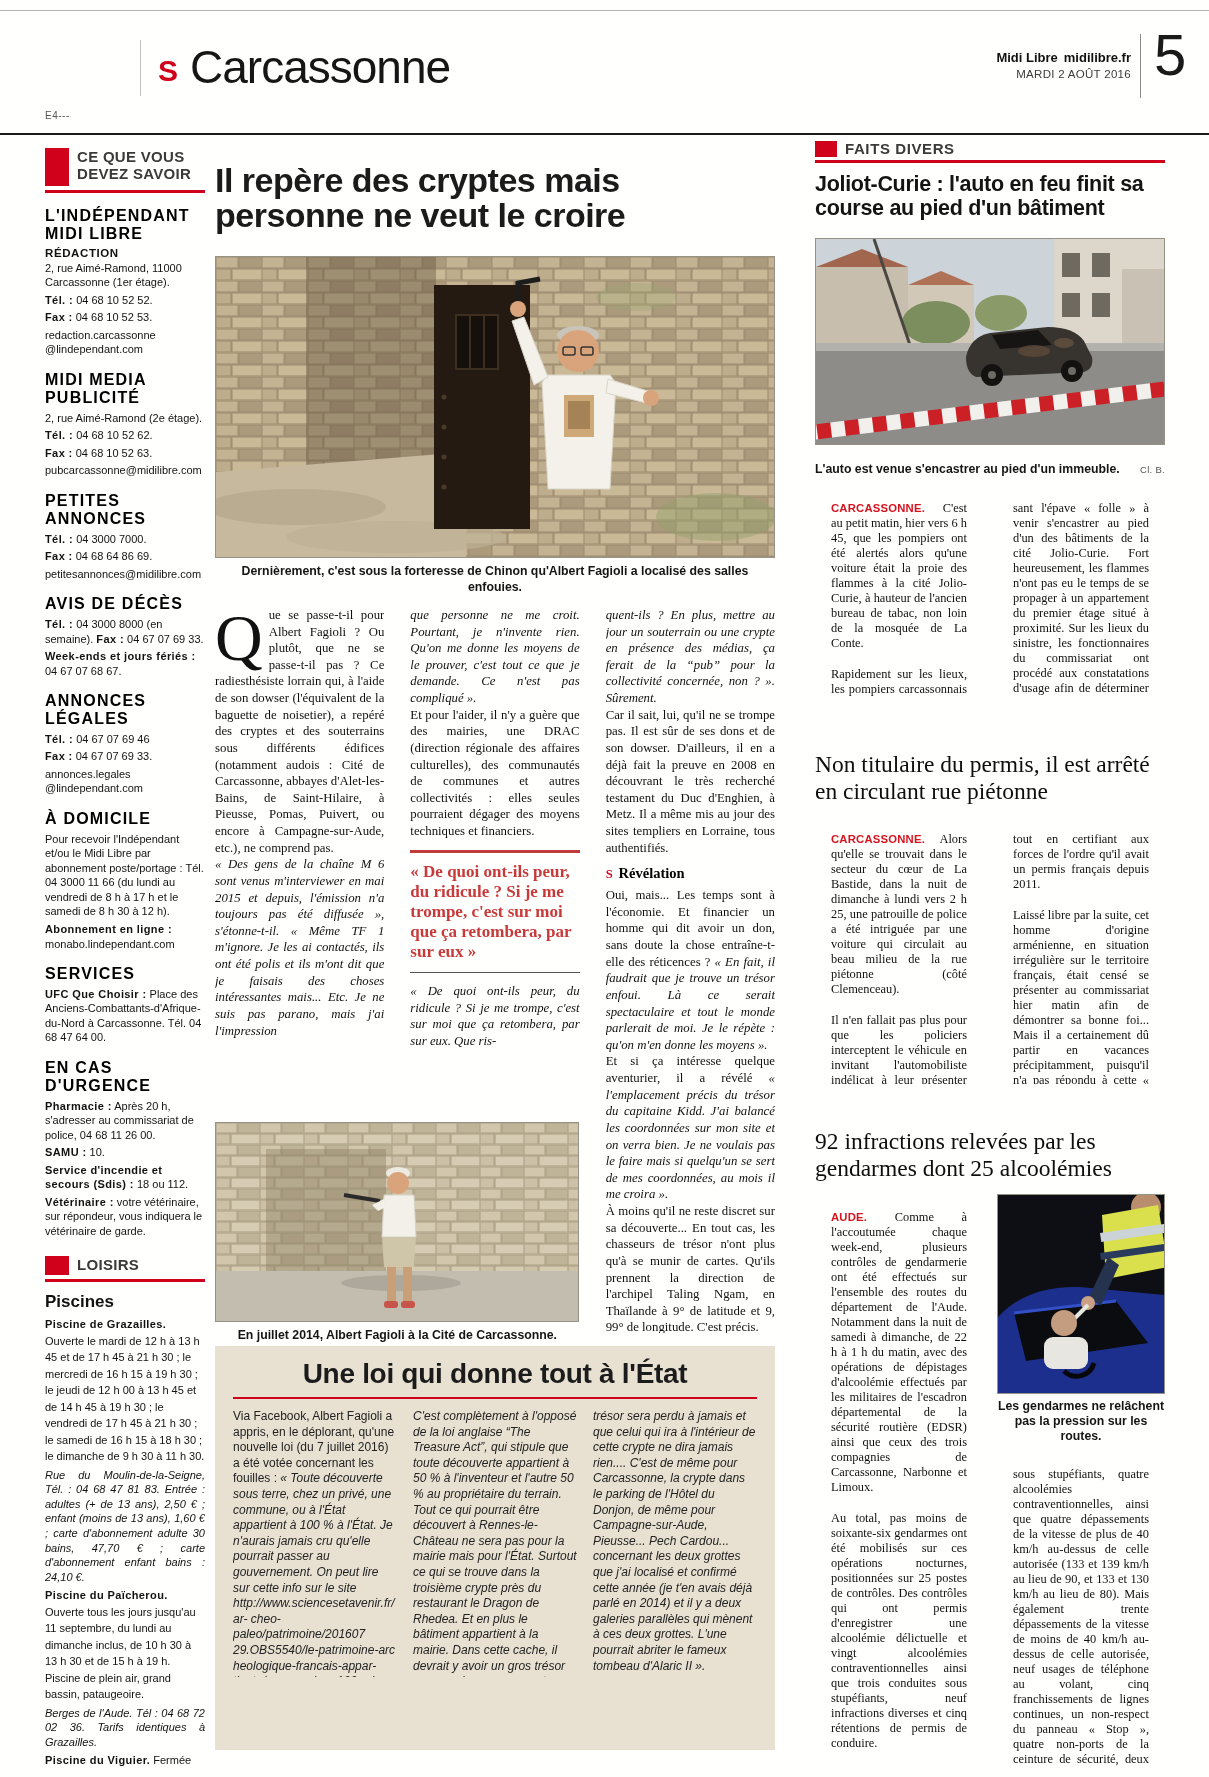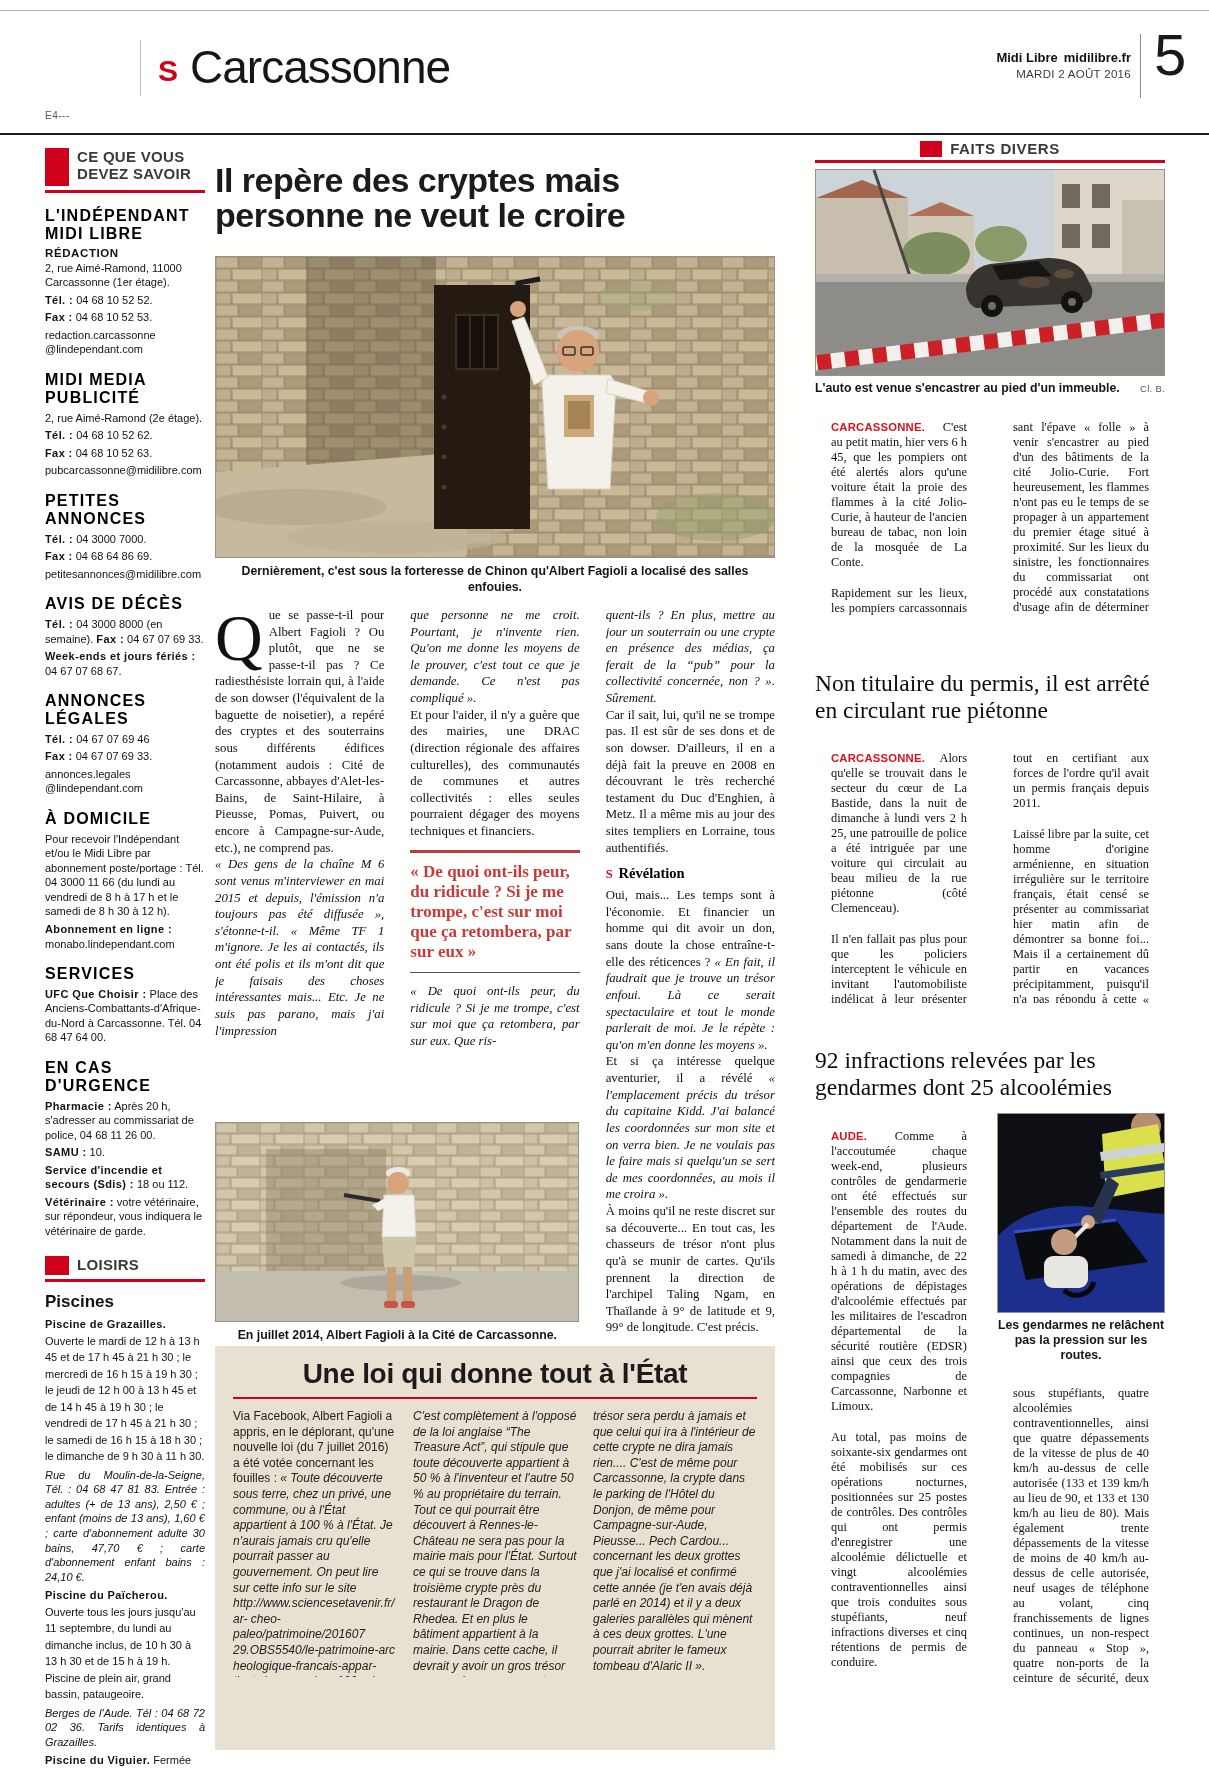--- a/index.html
+++ b/index.html
@@ -70,26 +70,26 @@
   .law-box{position:absolute;left:215px;top:1346px;width:560px;height:404px;box-sizing:border-box;
            background:#e8e1d2;padding:12px 18px;}
   .law-title{text-align:center;font-weight:bold;font-size:28px;letter-spacing:-0.3px;color:#1b1b1b;}
   .law-rule{height:2px;background:#d0021b;margin:7px 0 10px;}
   .law-cols{display:flex;gap:16px;}
   .law-col{flex:1;height:268px;overflow:hidden;font-size:12px;line-height:1.3;color:#222;}
   .law-col p{margin:0;}
 
   
   .fd{position:absolute;left:815px;top:140px;width:350px;}
-  .fd-kicker{display:flex;align-items:center;gap:8px;justify-content:center;}
+  .fd-kicker{display:flex;align-items:center;gap:8px;}
   .fd-kicker .rb{width:22px;height:16px;background:#d0021b;}
   .fd-kicker .kt{font-weight:bold;font-size:15px;color:#3a3a3a;letter-spacing:0.6px;}
   .fd-underline{height:3px;background:#d0021b;margin-top:3px;}
   .fd-headline{font-weight:bold;font-size:21.5px;line-height:1.12;letter-spacing:-0.3px;color:#141414;margin-top:9px;}
-  .fd-capline{display:flex;justify-content:space-between;align-items:baseline;margin:5px 0 8px;}
+  .fd-capline{display:flex;justify-content:space-between;align-items:baseline;margin:17px 0 8px;}
   .fd-capline .credit{font-size:9.5px;color:#555;letter-spacing:0.3px;}
   .fd-cols{display:flex;gap:14px;}
   .fd-col{width:168px;overflow:hidden;}
   .fd-body{font-family:"Liberation Serif","DejaVu Serif",serif;font-size:12.4px;line-height:1.21;
            text-align:justify;color:#101010;}
   .fd-body p{margin:16px;}
   .loc{color:#d6131f;font-weight:bold;font-family:"Liberation Sans","DejaVu Sans",sans-serif;
        font-size:11.3px;letter-spacing:0.2px;}
   .serif-headline{font-family:"Liberation Serif","DejaVu Serif",serif;font-weight:400;font-size:23.5px;
                   line-height:1.13;color:#0e0e0e;}
@@ -305,20 +305,21 @@
     </div>
   </div>
 
   <div class="fd">
     <div class="fd-kicker">
       <div class="rb"></div>
       <div class="kt">FAITS DIVERS</div>
     </div>
     <div class="fd-underline"></div>
 
+    <h2 class="fd-headline">Joliot-Curie : l'auto en feu finit sa course au pied d'un bâtiment</h2>
 
     <svg class="photo" width="348" height="205" viewBox="0 0 348 205" style="margin-top:6px">
       <defs>
         <pattern id="tape" width="28" height="16" patternUnits="userSpaceOnUse">
           <rect width="28" height="16" fill="#f2f0ec"></rect>
           <rect width="14" height="16" fill="#cc2027"></rect>
         </pattern>
       </defs>
       <rect width="348" height="110" fill="#ccd4d9"></rect>
       <rect x="238" y="0" width="110" height="132" fill="#ddd7cb"></rect>

